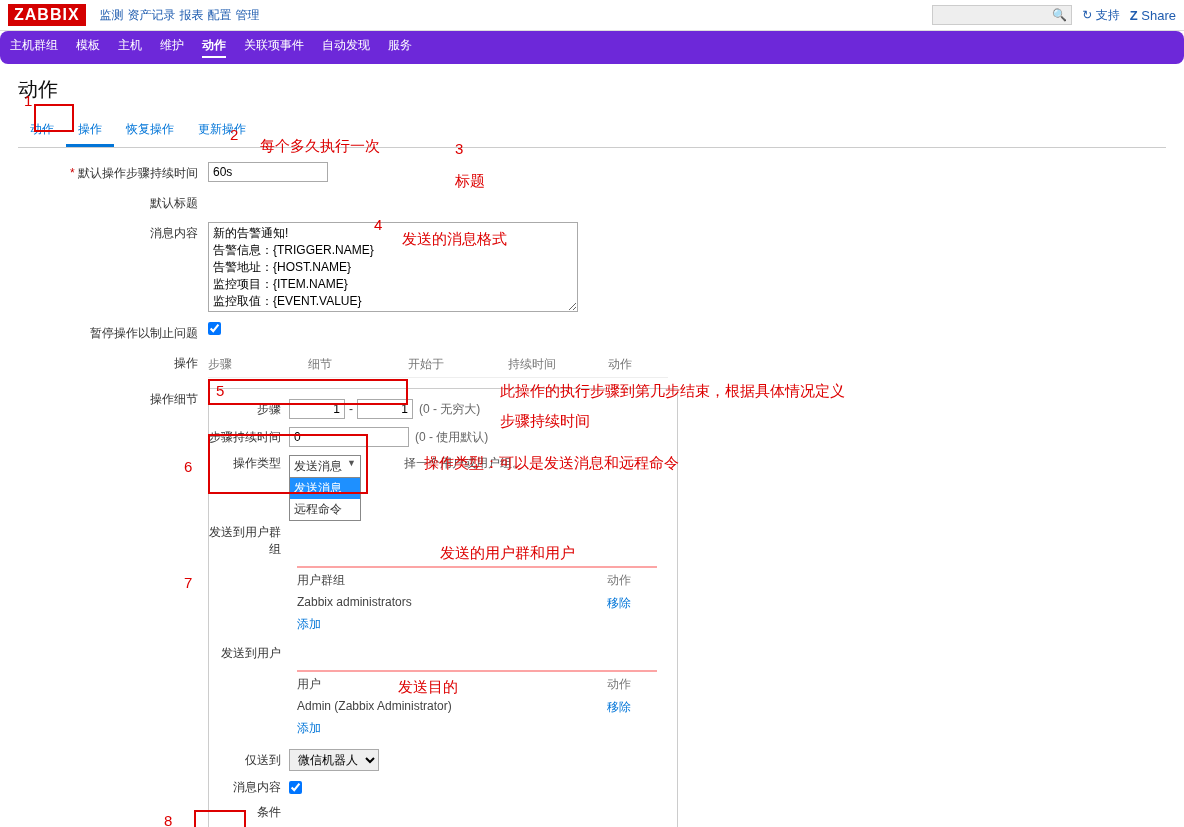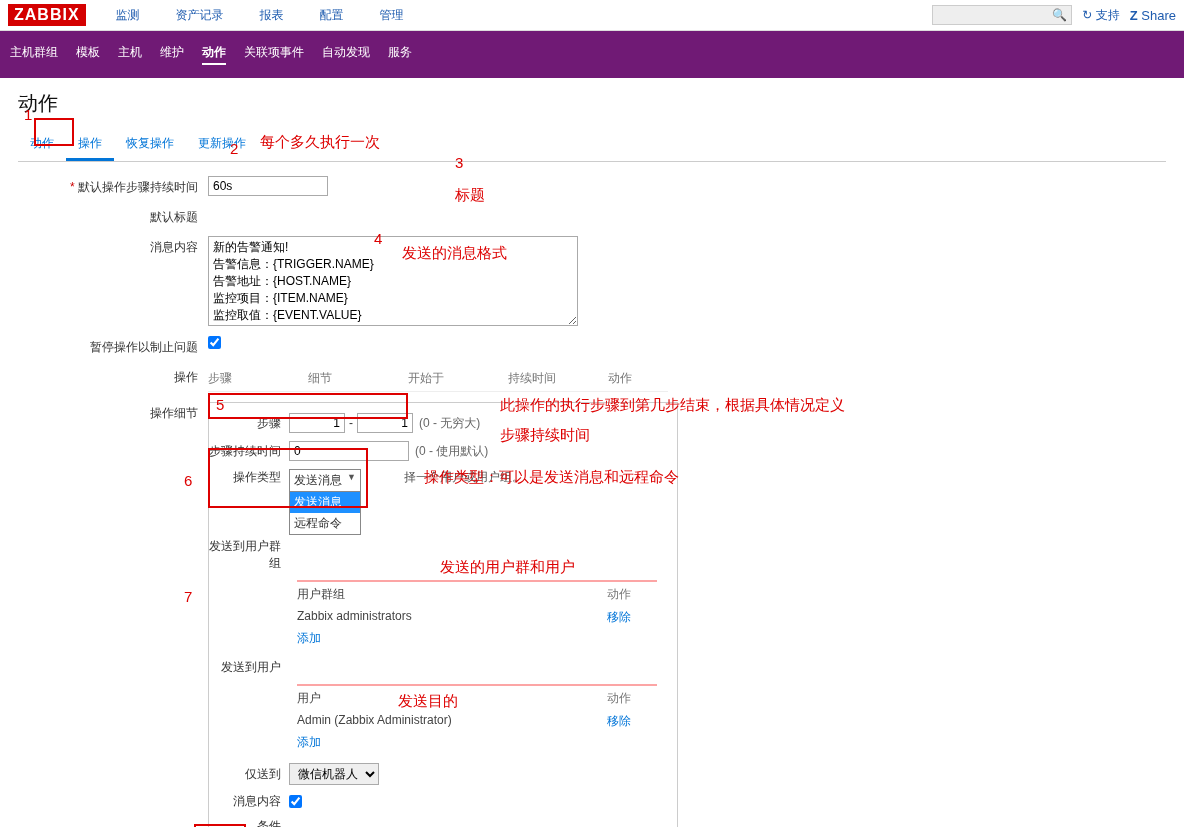--- a/index.html
+++ b/index.html
@@ -1,25 +1,25 @@
 <!DOCTYPE html>
 <html><head>
 <meta charset="utf-8">
 <style>
 * { box-sizing: border-box; margin: 0; padding: 0; }
 body { font-family: Arial, "Microsoft YaHei", sans-serif; font-size: 12px; color: #333; background: #fff; }
 .topbar { display: flex; align-items: center; padding: 4px 8px; border-bottom: 1px solid #ddd; }
 .logo { background: #d40000; color: #fff; font-weight: bold; padding: 2px 6px; font-size: 16px; letter-spacing: 1px; }
 .topnav { display: flex; margin-left: 12px; }
-.topnav a { color: #1f5caf; text-decoration: none; margin: 0 18px; cursor: pointer; }
+.topnav a { color: #1f5caf; text-decoration: none; margin: 0 2px; cursor: pointer; }
 .topright { margin-left: auto; display: flex; align-items: center; gap: 10px; }
 .searchbox { width: 140px; height: 20px; background: #eee; border: 1px solid #ccc; display: flex; align-items: center; justify-content: flex-end; padding-right: 4px; color: #888; }
 .topright a { color: #1f5caf; text-decoration: none; cursor: pointer; }
 .share { color: #1f5caf; font-size: 13px; }
-.subbar { background: #701a75; padding: 13px 10px; display: flex; }
+.subbar { background: #6d28d9; padding: 6px 10px; display: flex; border-radius: 8px; }
 .subbar a { color: #fff; text-decoration: none; margin-right: 18px; cursor: pointer; }
 .subbar a.active { font-weight: bold; border-bottom: 2px solid #fff; padding-bottom: 2px; }
 .content { padding: 12px 18px; position: relative; }
 .pagetitle { font-size: 20px; font-weight: normal; color: #111; margin-bottom: 12px; }
 .tabs { border-bottom: 1px solid #ccc; display: flex; margin-bottom: 14px; }
 .tabs a { color: #0275d8; text-decoration: none; padding: 6px 12px; cursor: pointer; }
 .tabs a.active { border-bottom: 3px solid #0275d8; color: #0275d8; }
 .form-row { display: flex; align-items: flex-start; margin-bottom: 10px; }
 .form-label { width: 190px; text-align: right; padding-right: 10px; padding-top: 3px; color: #333; }
 .required::before { content: "* "; color: #c00; }
@@ -212,21 +212,21 @@
     </div>
   </div>
 
   <div class="numbox" style="left:34px; top:40px; width:40px; height:28px;"></div>
   <div class="numbox" style="left:208px; top:315px; width:200px; height:26px;"></div>
   <div class="numbox" style="left:208px; top:370px; width:160px; height:60px;"></div>
   <div class="numbox" style="left:194px; top:746px; width:52px; height:26px;"></div>
 
   <span class="annot" style="left:24px; top:28px;">1</span>
   <span class="annot" style="left:230px; top:62px;">2</span>
-  <span class="annot" style="left:260px; top:55px;">每个多久执行一次</span>
+  <span class="annot" style="left:260px; top:73px;">每个多久执行一次</span>
   <span class="annot" style="left:455px; top:76px;">3</span>
   <span class="annot" style="left:455px; top:108px;">标题</span>
   <span class="annot" style="left:374px; top:152px;">4</span>
   <span class="annot" style="left:402px; top:166px;text-align:center;">发送的消息格式</span>
   <span class="annot" style="left:216px; top:318px;">5</span>
   <span class="annot" style="left:500px; top:318px;">此操作的执行步骤到第几步结束，根据具体情况定义</span>
   <span class="annot" style="left:500px; top:348px;">步骤持续时间</span>
   <span class="annot" style="left:184px; top:394px;">6</span>
   <span class="annot" style="left:424px; top:390px;">操作类型：可以是发送消息和远程命令</span>
   <span class="annot" style="left:184px; top:510px;">7</span>

